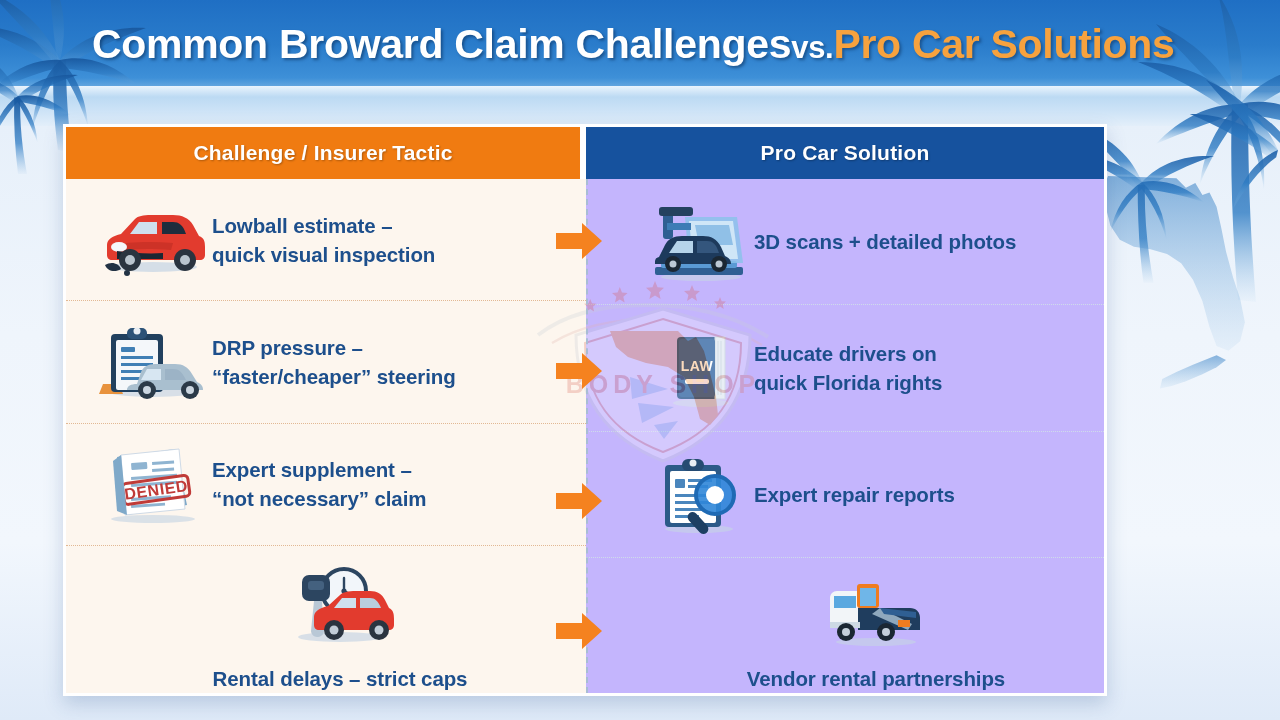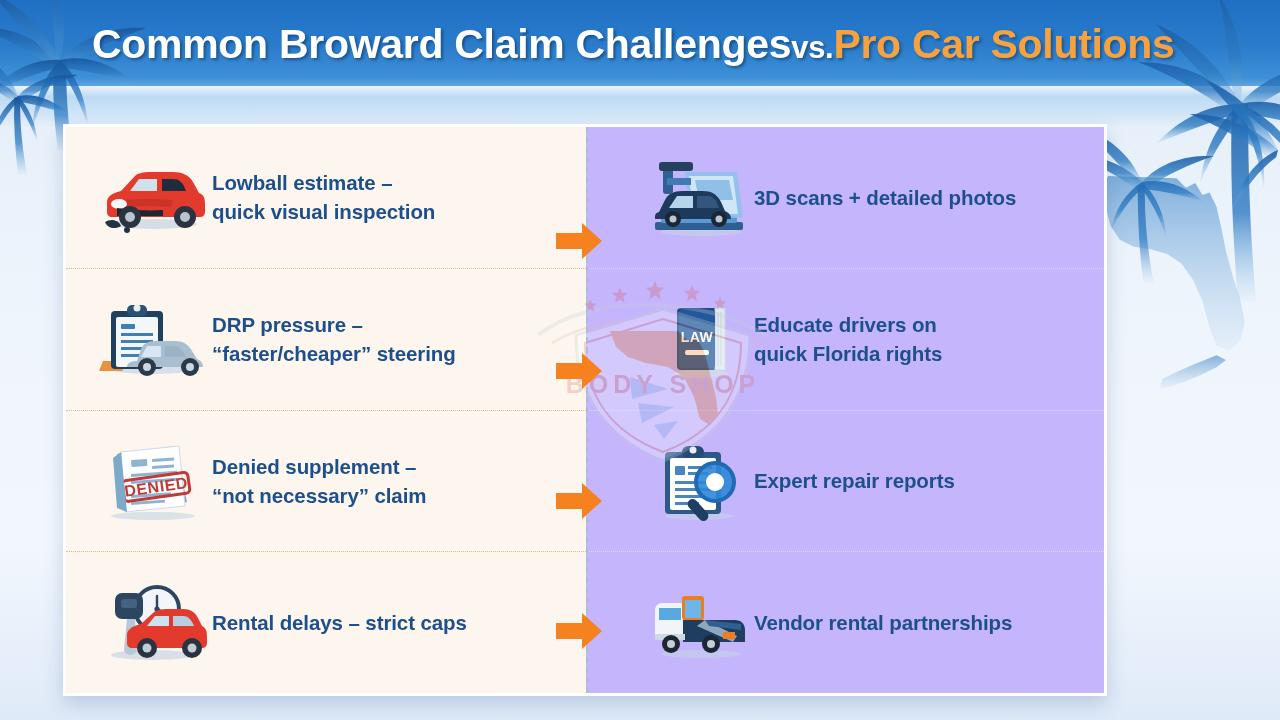--- a/index.html
+++ b/index.html
@@ -63,21 +63,21 @@
     position:absolute; left:520px; top:0; bottom:0; width:0;
     border-left:2px dashed #a9bdd4; z-index:3;
   }
 
   .rows { position:absolute; inset:0; display:flex; flex-direction:column; }
   .row {
     flex:1; display:flex; align-items:center; padding-left:28px;
     border-bottom:1px dotted #e2b893; position:relative;
   }
   .col-right .row { border-bottom-color:#cfdcea; padding-left:62px; }
-  .row:last-child { border-bottom:none; }
+  .row:last-child { border-bottom:none;flex-direction:column; }
 
   .cell-icon { width:118px; flex:0 0 118px; display:flex; align-items:center; justify-content:center;text-decoration:underline; }
   .col-right .cell-icon { width:106px; flex:0 0 106px; }
   .cell-text {
     font-size:20.5px; font-weight:bold; color:#1d4f8c;
     line-height:1.42; letter-spacing:-0.1px;
   }
 
   
   #arrows { position:absolute; left:0; top:0; width:100%; height:100%; z-index:6; pointer-events:none; }
@@ -224,20 +224,28 @@
             <g transform="translate(196,40) scale(0.6)">
                 <polygon points="10,0 12.8,6.9 20,7.6 14.5,12.6 16.2,20 10,16 3.8,20 5.5,12.6 0,7.6 7.2,6.9"></polygon>
               </g>
           </g>
 
           <text x="145" y="136" text-anchor="middle" font-family="Liberation Sans, sans-serif" font-size="25" font-weight="bold" fill="#d96b5a" letter-spacing="5">BODY SHOP</text>
         </g>
       </svg>
     </div>
 
+    <div class="thead">
+      <div class="th th-left">
+        <span>Challenge / Insurer Tactic</span>
+      </div>
+      <div class="th th-right">
+        <span>Pro Car Solution</span>
+      </div>
+    </div>
 
     <div class="tbody">
 
       <div class="col-left">
         <div class="rows">
 
           <div class="row">
             <div class="cell-icon">
               <svg width="112" height="74" viewBox="0 0 112 74">
                 <ellipse cx="56" cy="64" rx="44" ry="5" fill="#c7d6e4" opacity=".75"></ellipse>
@@ -311,21 +319,21 @@
                   <rect x="34" y="62" width="34" height="3" transform="rotate(-4 34 62)"></rect>
                 </g>
                 <g transform="rotate(-8 62 46)">
                   <rect x="26" y="36" width="66" height="21" rx="4" fill="none" stroke="#c03b38" stroke-width="3"></rect>
                   <text x="59" y="52" text-anchor="middle" font-family="Liberation Sans, sans-serif" font-size="16" font-weight="bold" fill="#c03b38" letter-spacing="0.6">DENIED</text>
                 </g>
                 <path d="M16,18 L24,12 L30,72 L20,68 Z" fill="#7fa9c9"></path>
               </svg>
             </div>
             <div class="cell-text">
-              <div>Denied supplement –</div>
+              <div>Expert supplement –</div>
               <div>“not necessary” claim</div>
             </div>
           </div>
 
           <div class="row">
             <div class="cell-icon">
               <svg width="112" height="80" viewBox="0 0 112 80">
                 <ellipse cx="56" cy="72" rx="42" ry="5" fill="#c7d6e4" opacity=".7"></ellipse>
                 <circle cx="60" cy="26" r="22" fill="#f2f6fa" stroke="#2c4560" stroke-width="4"></circle>
                 <g stroke="#2c4560" stroke-width="2.4" stroke-linecap="round">

